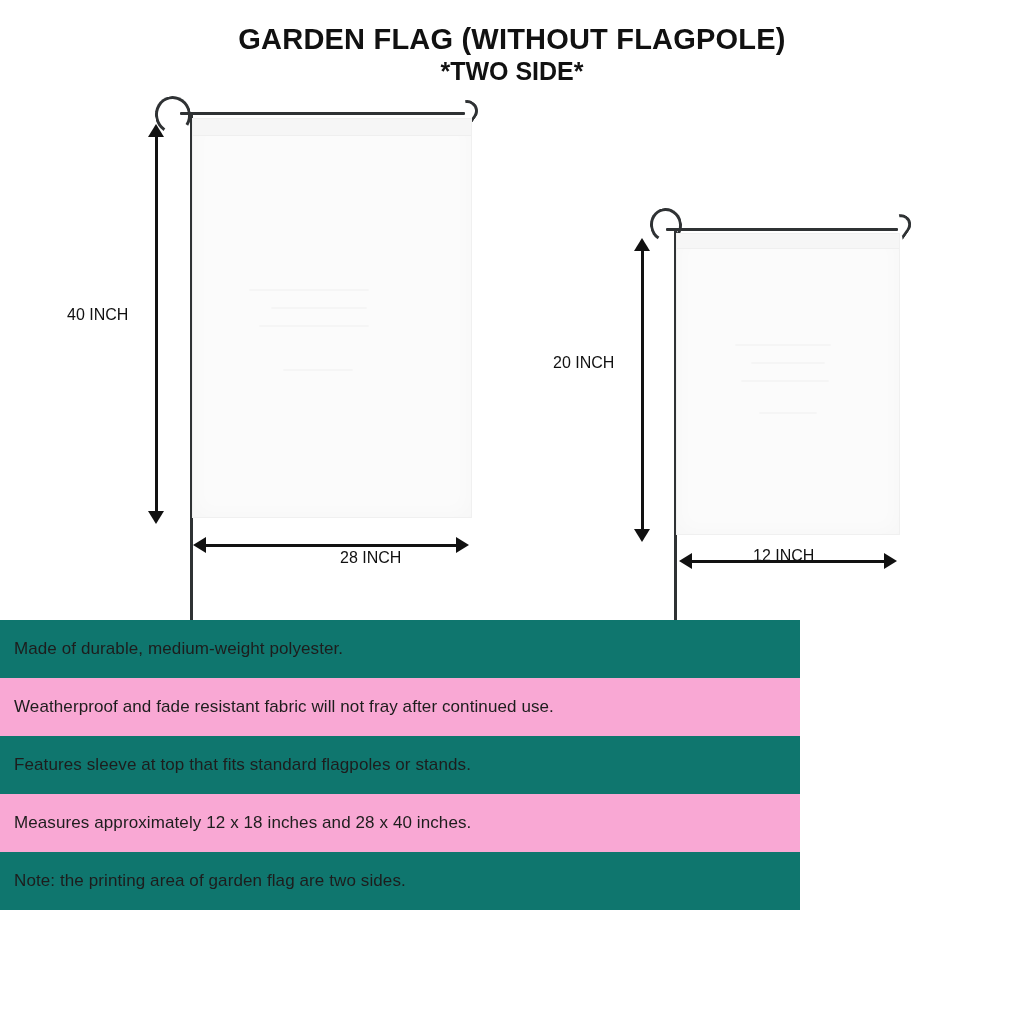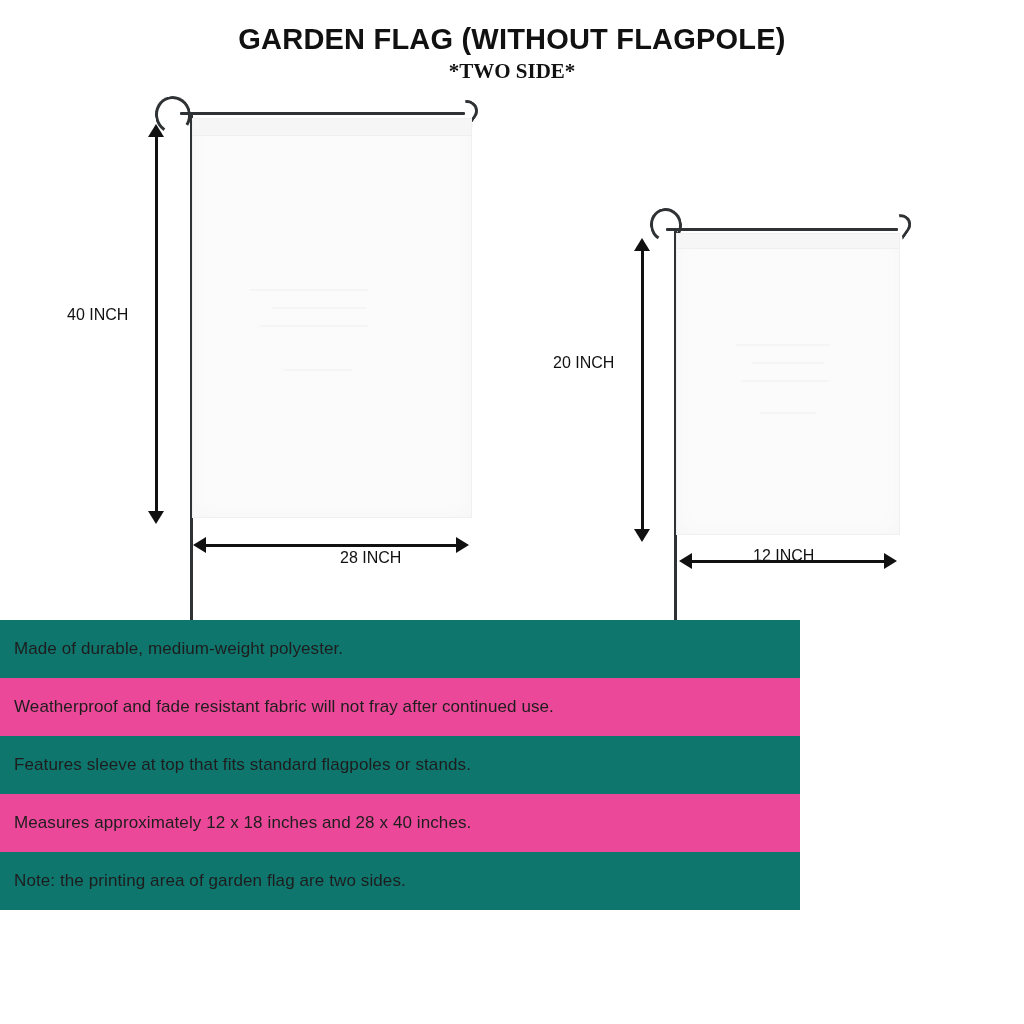--- a/index.html
+++ b/index.html
@@ -26,25 +26,24 @@
     margin-top: 16px;
   }
   #title-line-1 {
     font-size: 29px;
     font-weight: bold;
     letter-spacing: 0.2px;
     line-height: 34px;
     color: #111;
   }
   #title-line-2 {
-    font-size: 21px;
+    font-size: 25px;
     font-weight: bold;
     line-height: 30px;
     color: #111;
-    font-family: Liberation Serif, serif;
   }
 
   
   .flag-group { position: absolute; }
 
   .flag-cloth {
     position: absolute;
     background: #fbfbfb;
     border: 1px solid #f0f0f0;
     box-shadow: inset 0 0 22px rgba(0,0,0,0.025);
@@ -149,21 +148,21 @@
     height: 58px;
     display: flex;
     align-items: center;
     padding-left: 14px;
     box-sizing: border-box;
     font-size: 17px;
     color: #1d1d1d;
     letter-spacing: 0.1px;
   }
   .feature-row.shaded { background: #0f766e; }
-  .feature-row.plain  { background: #ec4899; }
+  .feature-row.plain  { background: #f9a8d4; }
 </style>
 </head>
 <body>
 
 <div id="title-block">
   <div id="title-line-1">GARDEN FLAG (WITHOUT FLAGPOLE)</div>
   <div id="title-line-2">*TWO SIDE*</div>
 </div>
 
 <div class="flag-group">

